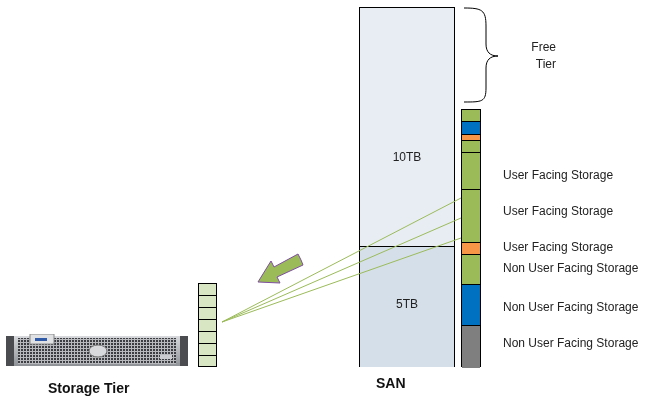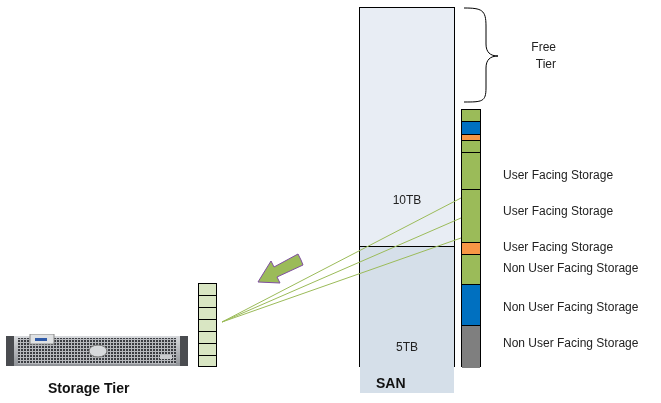--- a/index.html
+++ b/index.html
@@ -3,22 +3,22 @@
 <meta charset="utf-8">
 <style>
   html, body { margin: 0; padding: 0; background: #ffffff; }
   body { width: 661px; height: 403px; position: relative; overflow: hidden;
          font-family: "Liberation Sans", sans-serif; }
   .abs { position: absolute; }
   .lbl { font-size: 12px; color: #222; white-space: nowrap; text-align: right; }
   .big { font-size: 14px; font-weight: bold; color: #111; }
   #san-box { left: 359px; top: 7px; width: 96px; height: 360px; border: 1px solid #000; box-sizing: border-box; }
   #free-part { position: absolute; left: 0; top: 0; width: 100%; height: 239px; background: #e8edf4; border-bottom: 1px solid #000; box-sizing: border-box; }
-  #used-part { position: absolute; left: 0; top: 239px; width: 100%; height: 146px; background: #d5dfe9; }
-  .tb { position: absolute; width: 100%; text-align: center; font-size: 12px; color: #222; margin-top: 43px; }
+  #used-part { position: absolute; left: 0; top: 239px; width: 100%; height: 120px; background: #d5dfe9; }
+  .tb { position: absolute; width: 100%; text-align: center; font-size: 12px; color: #222; }
   #stack { left: 461px; top: 109px; width: 20px; height: 258px; border: 1px solid #000; box-sizing: border-box; }
   .seg { width: 100%; box-sizing: border-box; border-bottom: 1px solid #000; }
   .seg:last-child { border-bottom: none; }
   #tier-stack { left: 198px; top: 283px; width: 19px; height: 84px; border: 1px solid #000; box-sizing: border-box; background: #d9e6c3; }
   .tcell { height: 12px; border-bottom: 1px solid #000; box-sizing: border-box; }
   .tcell:last-child { border-bottom: none; }
 </style>
 </head>
 <body>
 

